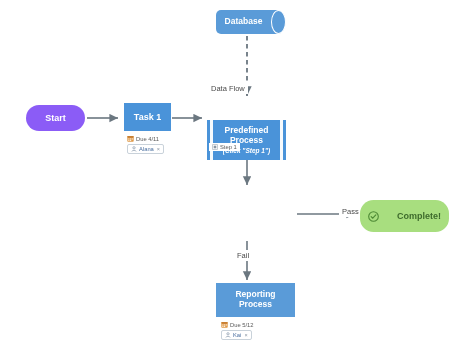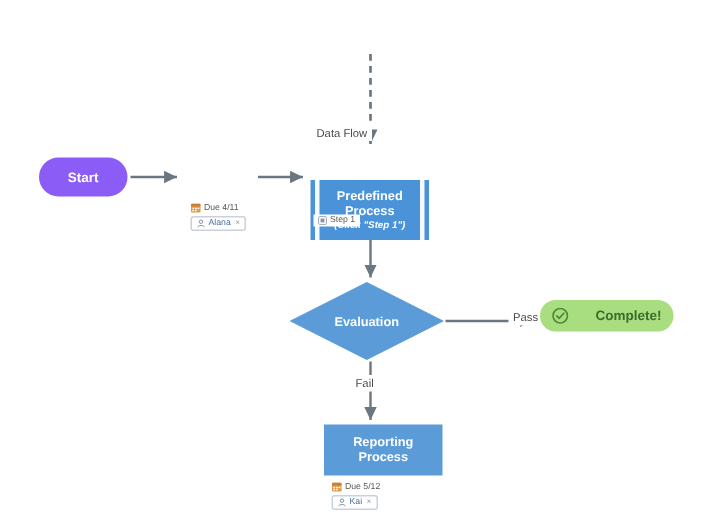--- a/index.html
+++ b/index.html
@@ -120,21 +120,21 @@
     align-items: center;
     justify-content: center;
     color: #ffffff;
     font-size: 8.5px;
     font-weight: bold;
   }
 
   
   #node-complete {
     left: 360px; top: 200px;
-    width: 89px; height: 21px;
+    width: 89px; height: 32px;
     background: #a8de7f;
     border-radius: 13.5px;
     color: #3e6b2c;
     font-size: 9px;
     gap: 18px;
   }
   .check-icon { flex: 0 0 auto; display: block; }
 
   
   #node-reporting {
@@ -235,25 +235,32 @@
 
     <line x1="297" y1="214" x2="355" y2="214" stroke="#6b7780" stroke-width="1.6" marker-end="url(#arrow)"></line>
 
     <line x1="247" y1="241" x2="247" y2="280" stroke="#6b7780" stroke-width="1.6" marker-end="url(#arrow)"></line>
   </svg>
 
   <div class="edge-label" id="label-dataflow">Data Flow</div>
   <div class="edge-label" id="label-pass">Pass</div>
   <div class="edge-label" id="label-fail">Fail</div>
 
+  <div class="node" id="node-database">
+    <span>Database</span>
+    <span id="db-cap"></span>
+  </div>
 
   <div class="node" id="node-start">
     <span>Start</span>
   </div>
 
+  <div class="node" id="node-task1">
+    <span>Task 1</span>
+  </div>
 
   <div class="meta-card" style="left:124px; top:133px;">
     <div class="due-row">
       <svg class="cal-icon" width="7" height="7" viewBox="0 0 12 12">
         <rect x="0.5" y="1.5" width="11" height="10" rx="1.3" fill="#e09b4a"></rect>
         <rect x="0.5" y="1.5" width="11" height="3" rx="1.3" fill="#c77f33"></rect>
         <rect x="2.2" y="6" width="2" height="1.6" fill="#ffffff"></rect>
         <rect x="5.2" y="6" width="2" height="1.6" fill="#ffffff"></rect>
         <rect x="8.1" y="6" width="2" height="1.6" fill="#ffffff"></rect>
         <rect x="2.2" y="8.4" width="2" height="1.6" fill="#ffffff"></rect>
@@ -278,24 +285,20 @@
   </div>
 
   <div id="step-label">
     <svg width="6" height="6" viewBox="0 0 12 12">
       <rect x="0.8" y="0.8" width="10.4" height="10.4" rx="1.4" fill="none" stroke="#8a96a3" stroke-width="1.1"></rect>
       <rect x="3.4" y="3.4" width="5.2" height="5.2" fill="#8a96a3"></rect>
     </svg>
     <span>Step 1</span>
   </div>
 
-  <div id="node-eval-wrap">
-    <div id="node-eval-shape"></div>
-    <div id="node-eval-label">Evaluation</div>
-  </div>
 
   <div class="node" id="node-complete">
     <svg class="check-icon" width="11" height="11" viewBox="0 0 16 16">
       <circle cx="8" cy="8" r="7" fill="none" stroke="#4e8a35" stroke-width="1.6"></circle>
       <path d="M4.6,8.2 L6.9,10.5 L11.4,5.6" fill="none" stroke="#4e8a35" stroke-width="1.7" stroke-linecap="round" stroke-linejoin="round"></path>
     </svg>
     <span>Complete!</span>
   </div>
 
   <div class="node" id="node-reporting">

